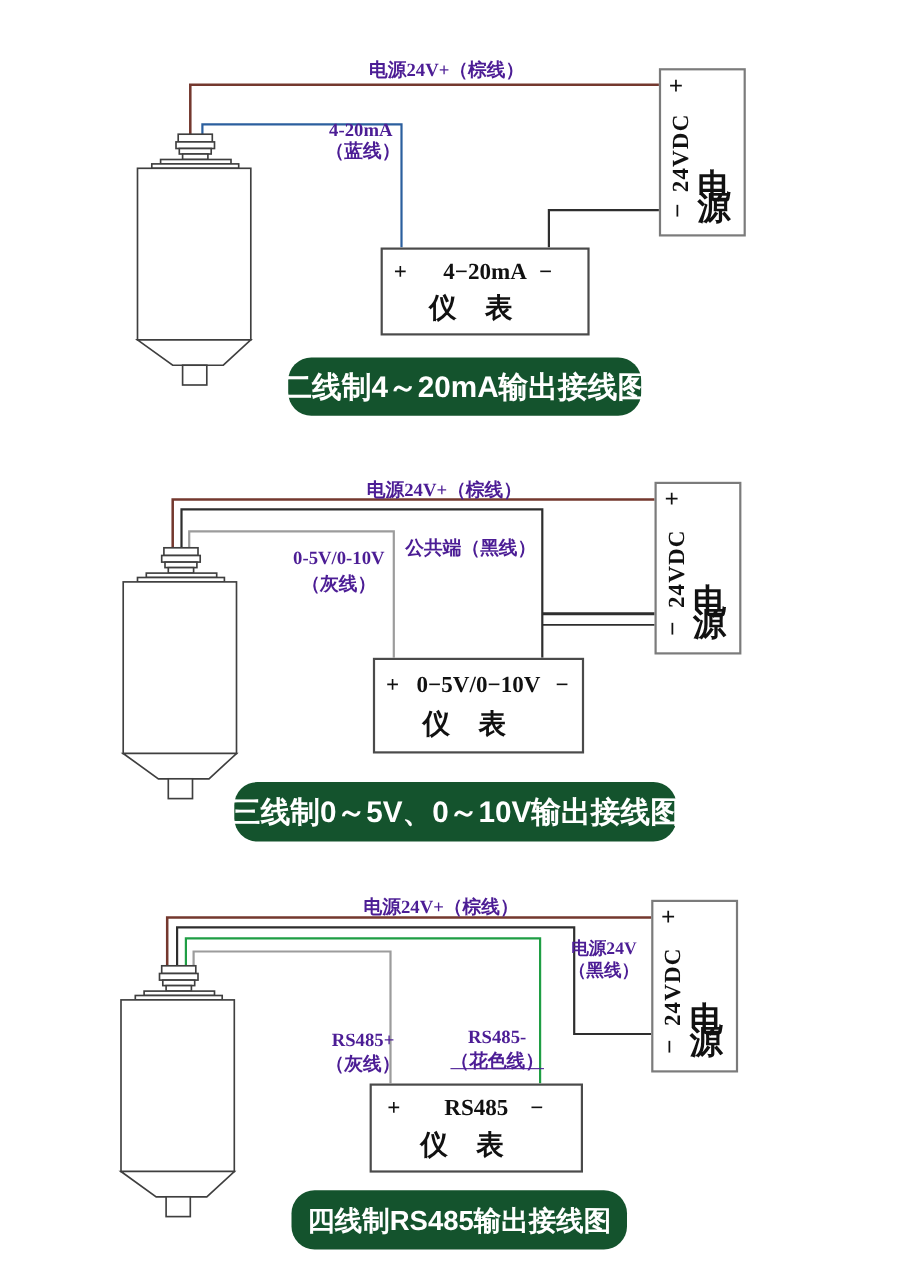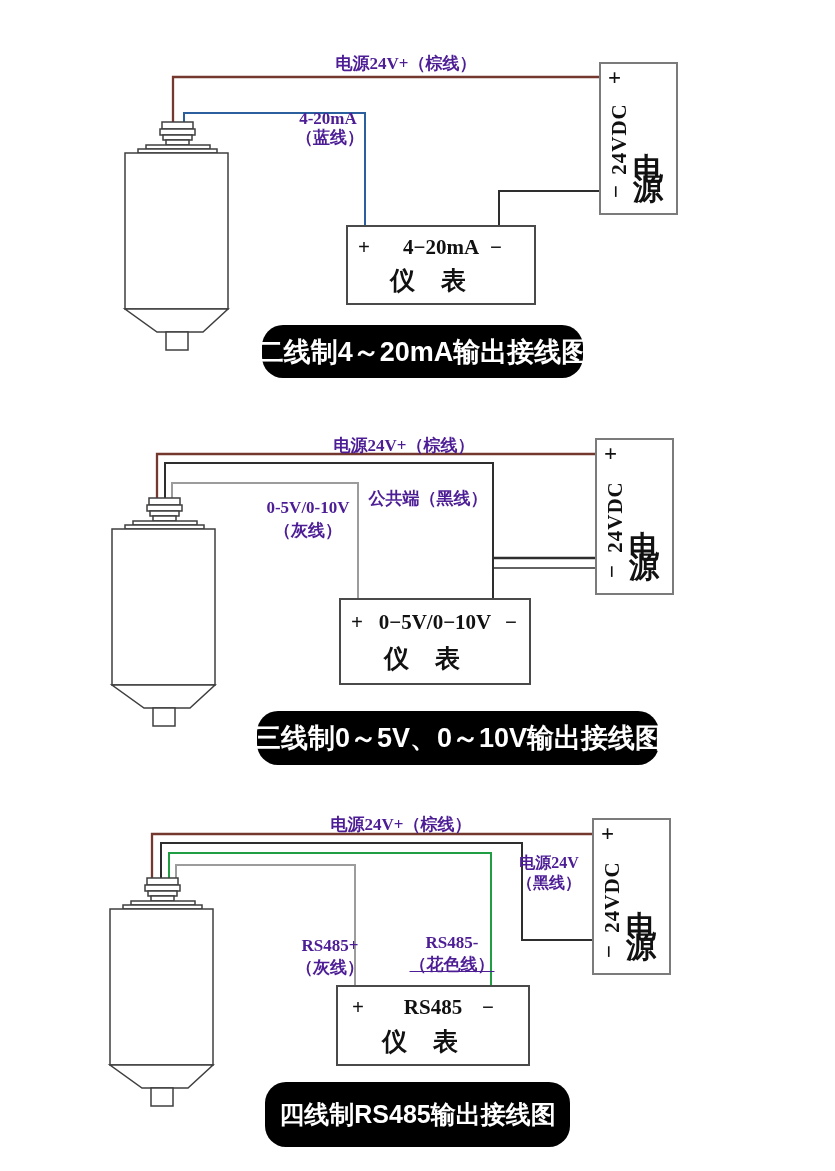--- a/index.html
+++ b/index.html
@@ -22,21 +22,21 @@
   .inst-row{position:relative;text-align:center;font-weight:bold;font-size:21px;line-height:1;}
   .inst-plus{position:absolute;font-weight:bold;font-size:21px;top:0;}
   .inst-minus{position:absolute;font-weight:bold;font-size:21px;top:0;}
   .inst-name{text-align:center;font-weight:bold;font-size:25px;line-height:1;
              letter-spacing:26px;}
 
   .wire-label{position:absolute;transform:translateX(-50%);white-space:nowrap;
               font-weight:bold;font-size:17px;line-height:1;color:#4c1d95;}
   .wire-label.small{font-size:16px;}
 
-  .title-bar{position:absolute;background:#000000;color:#ffffff;
+  .title-bar{position:absolute;background:#14532d;color:#ffffff;
              font-family:"Liberation Sans","DejaVu Sans",sans-serif;font-weight:bold;
              display:flex;align-items:center;justify-content:center;white-space:nowrap;border-radius:21px;}
 
   
   .d1-power{left:599px;top:62px;width:79px;height:153px;}
   .d1-inst{left:346px;top:225px;width:190px;height:80px;}
   .d1-inst .inst-plus{left:10px;}
   .d1-inst .inst-minus{right:32px;}
   .d1-lbl-power{left:406px;top:55px;}
   .d1-lbl-sig1{left:328px;top:110px;}
@@ -45,35 +45,35 @@
 
   
   .d2-power{left:595px;top:438px;width:79px;height:157px;}
   .d2-inst{left:339px;top:598px;width:192px;height:87px;}
   .d2-inst .inst-plus{left:10px;}
   .d2-inst .inst-minus{right:12px;}
   .d2-lbl-power{left:404px;top:437px;}
   .d2-lbl-common{left:428px;top:490px;}
   .d2-lbl-sig1{left:308px;top:499px;}
   .d2-lbl-sig2{left:308px;top:522px;}
-  .d2-title{left:213px;top:711px;width:402px;height:54px;font-size:27px;margin-left:44px;}
+  .d2-title{left:213px;top:711px;width:402px;height:54px;font-size:27px;}
 
   
   .d3-power{left:592px;top:818px;width:79px;height:157px;}
   .d3-inst{left:336px;top:985px;width:194px;height:81px;}
   .d3-inst .inst-plus{left:14px;}
   .d3-inst .inst-minus{right:34px;}
   .d3-lbl-power{left:401px;top:816px;}
   .d3-lbl-pneg1{left:549px;top:855px;}
   .d3-lbl-pneg2{left:549px;top:875px;}
   .d3-lbl-rsp1{left:330px;top:937px;}
   .d3-lbl-rsp2{left:330px;top:959px;}
   .d3-lbl-rsm1{left:452px;top:934px;}
   .d3-lbl-rsm2{left:452px;top:956px;text-decoration:underline;}
-  .d3-title{left:265px;top:1082px;width:305px;height:65px;font-size:25px;}
+  .d3-title{left:265px;top:1082px;width:305px;height:54px;font-size:25px;}
 </style>
 </head>
 <body>
 
 <div class="canvas">
 
   <svg class="wires-svg" width="835" height="1171" viewBox="0 0 835 1171">
 
     <polyline points="173,123 173,77 600,77" fill="none" stroke="#74382e" stroke-width="2.3"></polyline>
     <polyline points="184,123 184,113 365,113 365,225" fill="none" stroke="#2b5f9e" stroke-width="2"></polyline>

